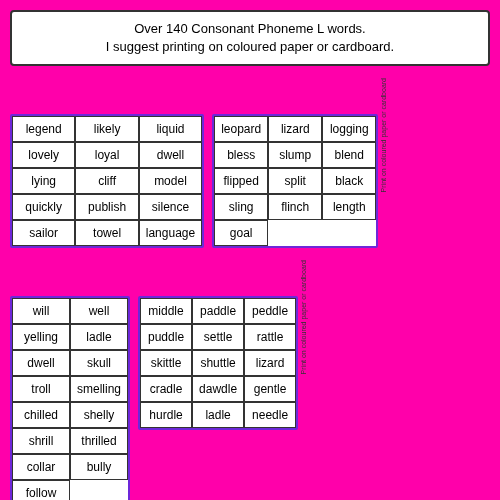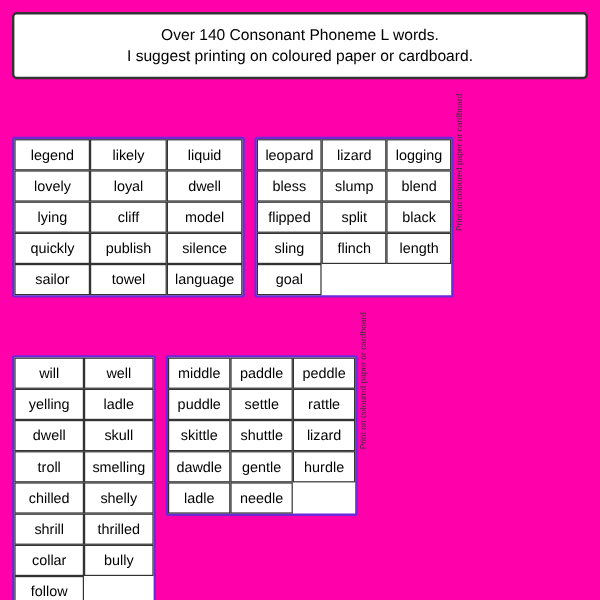--- a/index.html
+++ b/index.html
@@ -161,20 +161,21 @@
         <div class="word-grid" id="grid4" style="grid-template-columns: repeat(3, 1fr);">
             <div class="word-cell">middle</div>
             <div class="word-cell">paddle</div>
             <div class="word-cell">peddle</div>
             <div class="word-cell">puddle</div>
             <div class="word-cell">settle</div>
             <div class="word-cell">rattle</div>
             <div class="word-cell">skittle</div>
             <div class="word-cell">shuttle</div>
             <div class="word-cell">lizard</div>
+            <div class="word-cell">cradle</div>
             <div class="word-cell">dawdle</div>
             <div class="word-cell">gentle</div>
             <div class="word-cell">hurdle</div>
             <div class="word-cell">ladle</div>
             <div class="word-cell">needle</div>
           </div>
       </div>
       <div class="side-label">Print on coloured paper or cardboard</div>
     </div>
 

